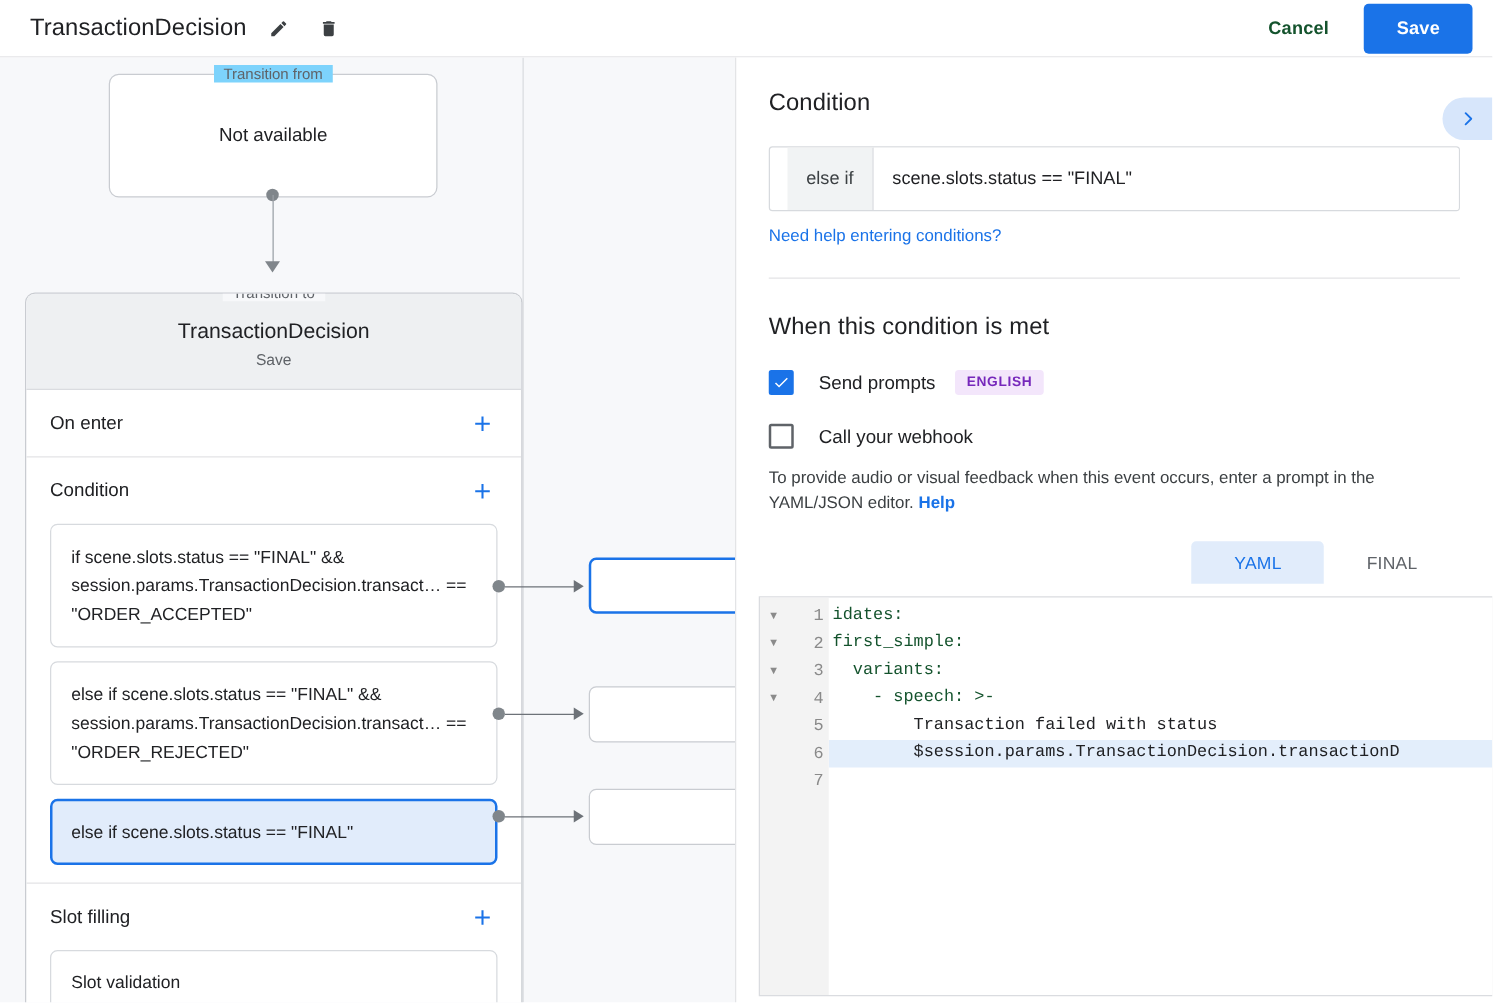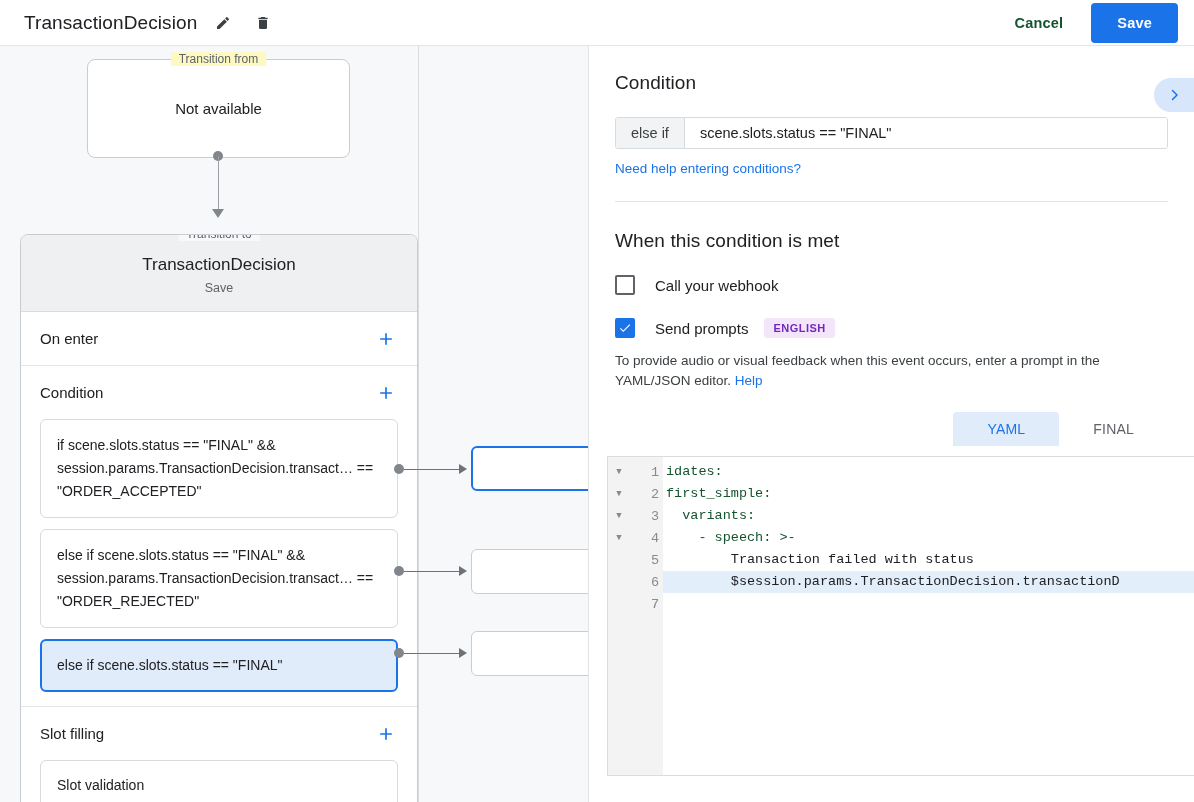--- a/index.html
+++ b/index.html
@@ -55,21 +55,21 @@
     background: #dadce0;
   }
 
   .fieldset {
     position: absolute;
     border: 1px solid #c9ccd1; border-radius: 8px;
     background: #ffffff;
   }
   .fieldset-legend {
     position: absolute; top: -8px; left: 50%; transform: translateX(-50%);
-    background: #fef9c3; padding: 0 8px; font-size: 12px; color: #5f6368;
+    background: #7dd3fc; padding: 0 8px; font-size: 12px; color: #5f6368;
     white-space: nowrap;
   }
 
   
   #transition-from {
     left: 87px; top: 13px; width: 263px; height: 99px;
     display: flex; align-items: center; justify-content: center;
   }
   #transition-from .boxtext { font-size: 15px; color: #202124; }
 
@@ -151,22 +151,23 @@
     font-size: 19px; color: #202124; padding-top: 26px; letter-spacing: .1px;
   }
   .expand-btn {
     position: absolute; right: 0px; top: 32px; width: 40px; height: 34px;
     background: #d7e6fb; border-radius: 18px 0 0 18px;
     display: flex; align-items: center; justify-content: center; cursor: pointer;
   }
 
   .cond-row {
     margin-top: 23px; display: flex; align-items: stretch;
-    border: 1px solid #d7dade; border-radius: 3px; height: 32px;
+    border: 1px solid #d7dade; border-radius: 3px; height: 52px;
     overflow: hidden;
+    padding-left: 14px;
   }
   .cond-row-label {
     background: #f1f3f4; border-right: 1px solid #d7dade;
     display: flex; align-items: center; padding: 0 15px;
     font-size: 14.5px; color: #3c4043; white-space: nowrap;
   }
   .cond-row-input {
     flex: 1; border: 0; outline: none; padding: 0 15px;
     font-size: 14.5px; color: #202124; background: #ffffff;
     font-family: "Liberation Sans", sans-serif;
@@ -348,37 +349,37 @@
 
       <a class="link">Need help entering conditions?</a>
 
       <div class="panel-divider"></div>
     </div>
 
     <div class="panel-sec">
       <div class="panel-h2">When this condition is met</div>
 
       <div class="check-row">
-        <div class="cbox"></div>
-        <div class="check-label">Call your webhook</div>
-      </div>
-
-      <div class="check-row">
         <div class="cbox checked">
           <svg width="14" height="14" viewBox="0 0 24 24">
               <path fill="#ffffff" d="M9 16.17 4.83 12l-1.42 1.41L9 19 21 7l-1.41-1.41z"></path>
             </svg>
         </div>
         <div class="check-label">Send prompts</div>
         <div class="badge">ENGLISH</div>
       </div>
 
+      <div class="check-row">
+        <div class="cbox"></div>
+        <div class="check-label">Call your webhook</div>
+      </div>
+
       <div class="helptext">
         <span>To provide audio or visual feedback when this event occurs, enter a prompt in the YAML/JSON editor.</span>
-        <a class="link" style="margin-top:0;">Help</a>
+        <a class="link" style="margin-top:0;font-weight:bold;">Help</a>
       </div>
 
       <div class="tabs">
         <div class="tab active">YAML</div>
         <div class="tab">FINAL</div>
       </div>
     </div>
 
     <div class="editor" style="margin-left:18px; margin-right:0; width:588px;">
       <div class="gutter" id="gutter">

